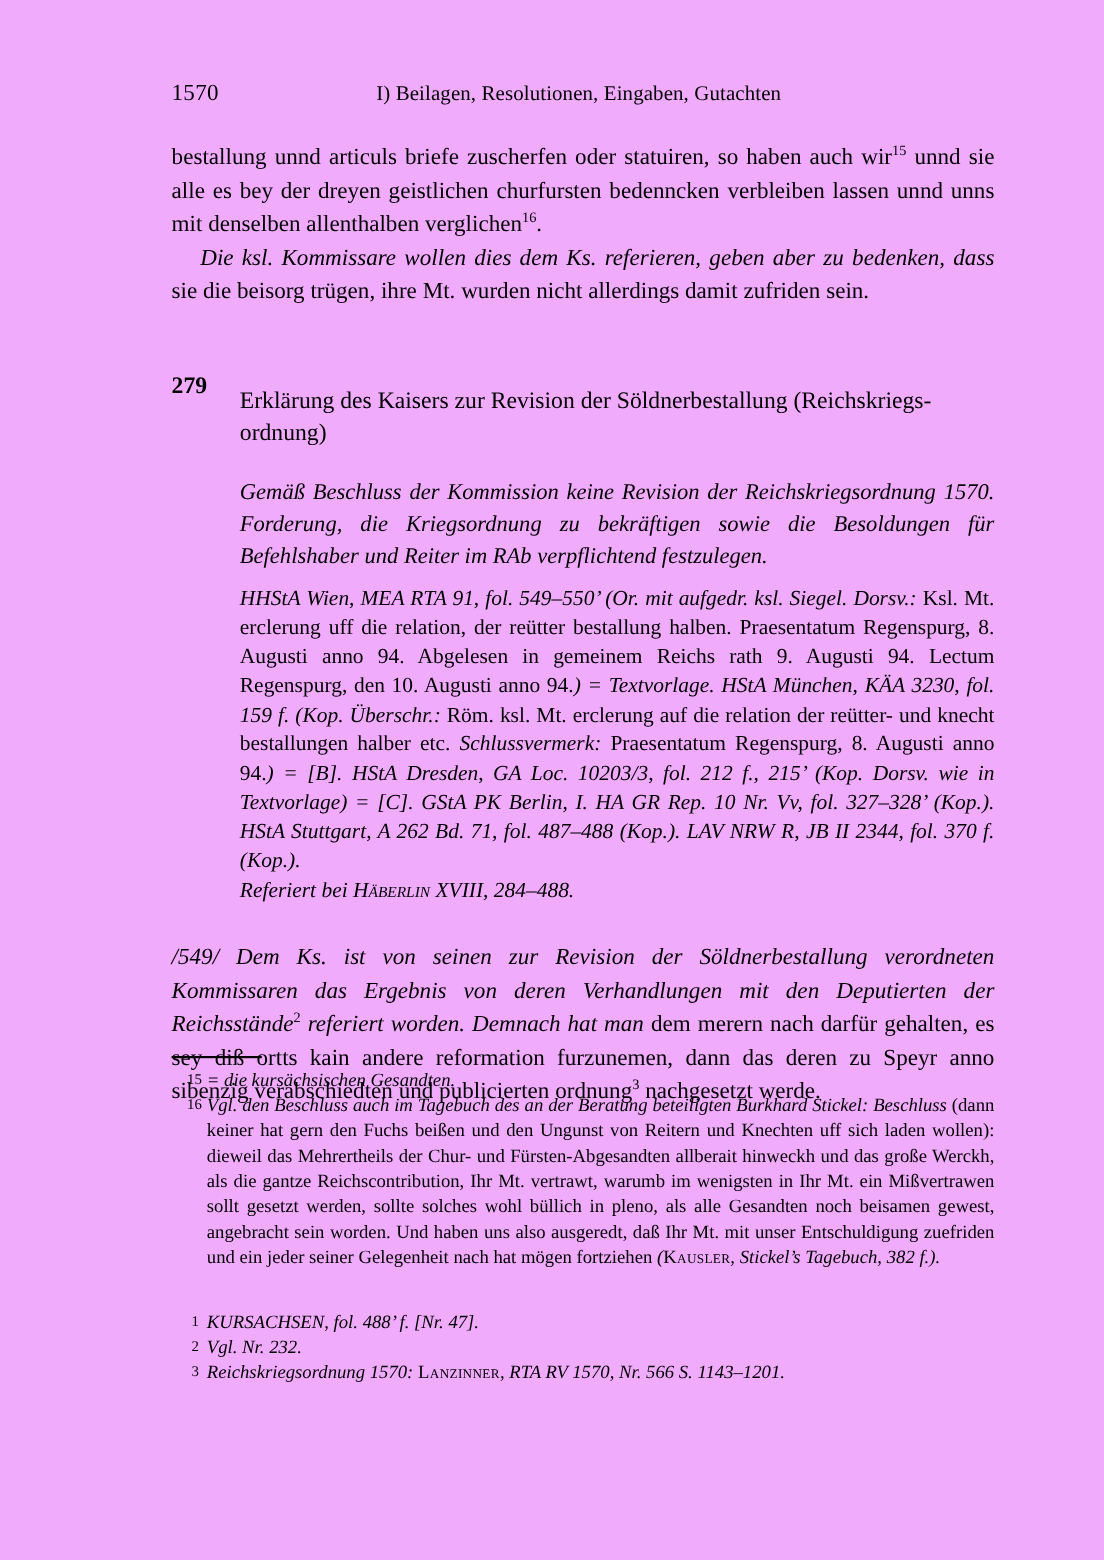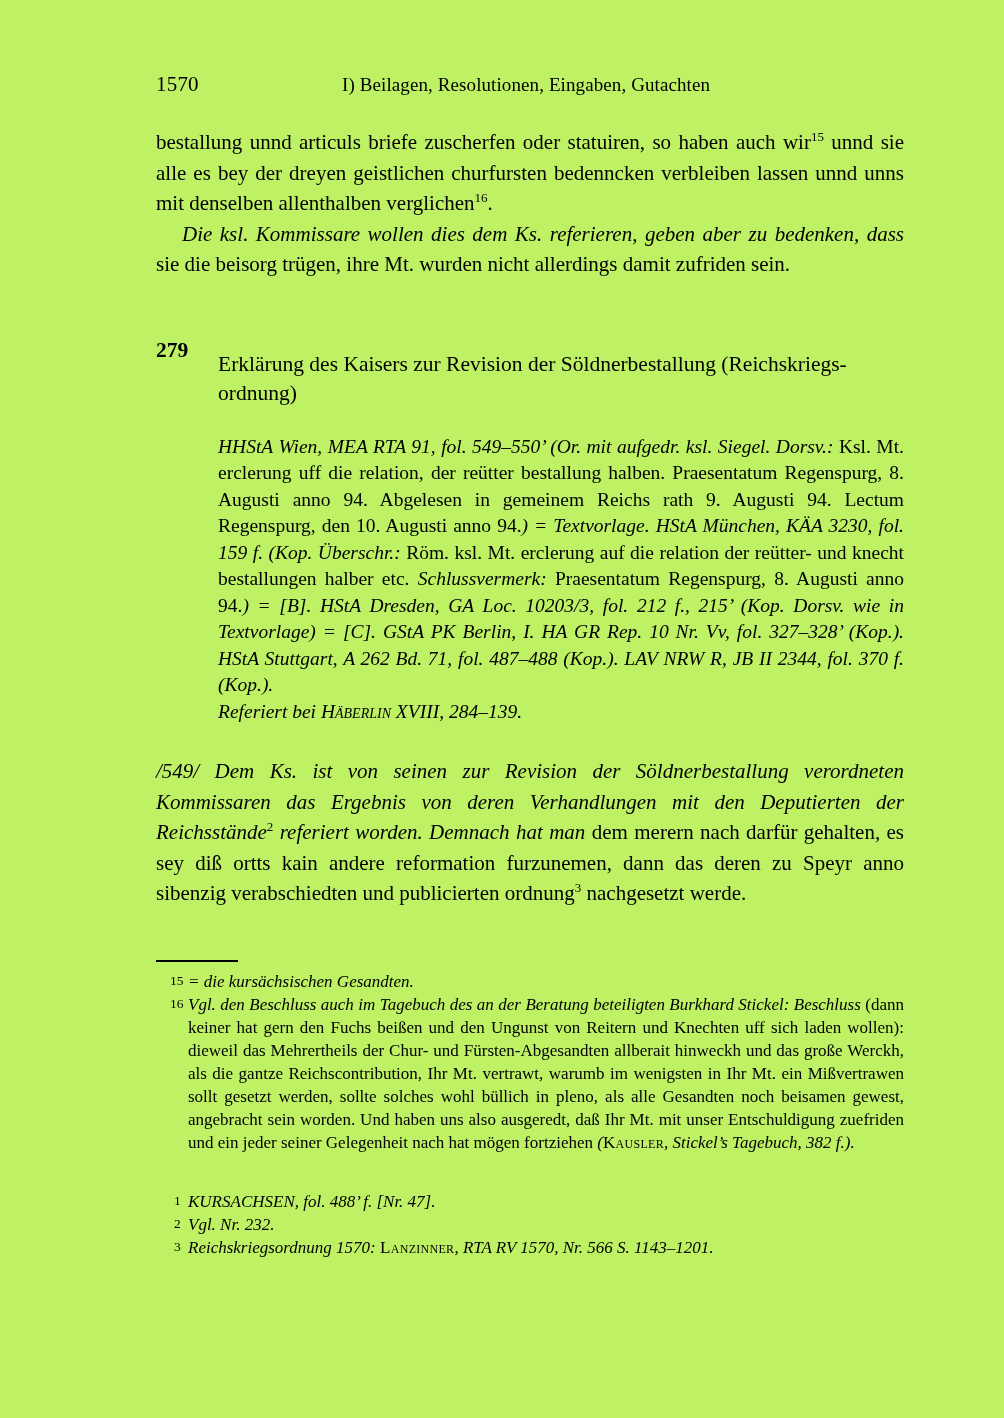--- a/index.html
+++ b/index.html
@@ -4,21 +4,21 @@
 <style>
   html, body {
     margin: 0;
     padding: 0;
     background: #ffffff;
   }
   .page {
     position: relative;
     width: 1004px;
     height: 1418px;
-    background: #bef264;
+    background: #f0abfc;
     margin: 0 auto;
     font-family: "Liberation Serif", "DejaVu Serif", serif;
     color: #000000;
     box-sizing: border-box;
     overflow: hidden;
   }
   .content {
     position: absolute;
     left: 156px;
     top: 72px;
@@ -155,25 +155,26 @@
     <p class="body-par"><span>bestallung unnd articuls briefe zuscherfen oder statuiren, so haben auch wir</span><span class="sup">15</span> <span>unnd sie alle es bey der dreyen geistlichen churfursten bedenncken verbleiben lassen unnd unns mit denselben allenthalben verglichen</span><span class="sup">16</span><span>.</span></p>
 
     <p class="body-par indent"><span class="ital">Die ksl. Kommissare wollen dies dem Ks. referieren, geben aber zu bedenken, dass</span> <span>sie die beisorg trügen, ihre Mt. wurden nicht allerdings damit zufriden sein.</span></p>
 
     <div class="sec-head">
       <div class="num">279</div>
       <div class="head-text">Erklärung des Kaisers zur Revision der Söldnerbestallung (Reichskriegs­ordnung)</div>
     </div>
 
     <div class="regest">
+      <p class="regest-par">Gemäß Beschluss der Kommission keine Revision der Reichskriegsordnung 1570. Forderung, die Kriegsordnung zu bekräftigen sowie die Besoldungen für Befehlshaber und Reiter im RAb verpflichtend festzulegen.</p>
 
 
       <p class="source-par it"><span>HHStA Wien, MEA RTA 91, fol. 549–550’ (Or. mit aufgedr. ksl. Siegel. Dorsv.:</span><span class="rom"> Ksl. Mt. erclerung uff die relation, der reütter bestallung halben. Praesentatum Regenspurg, 8. Augusti anno 94. Abgelesen in gemeinem Reichs rath 9. Augusti 94. Lectum Regenspurg, den 10. Augusti anno 94.</span><span>) = Textvorlage. HStA München, KÄA 3230, fol. 159 f. (Kop. Überschr.:</span><span class="rom"> Röm. ksl. Mt. erclerung auf die relation der reütter- und knecht bestallungen halber etc.</span><span> Schlussvermerk:</span><span class="rom"> Praesentatum Regenspurg, 8. Augusti anno 94.</span><span>) = [B]. HStA Dresden, GA Loc. 10203/3, fol. 212 f., 215’ (Kop. Dorsv. wie in Textvorlage) = [C]. GStA PK Berlin, I. HA GR Rep. 10 Nr. Vv, fol. 327–328’ (Kop.). HStA Stuttgart, A 262 Bd. 71, fol. 487–488 (Kop.). LAV NRW R, JB II 2344, fol. 370 f. (Kop.).</span></p>
 
-      <p class="source-par it"><span>Referiert bei </span><span class="sc-ital">Häberlin</span><span> XVIII, 284–139.</span></p>
+      <p class="source-par it"><span>Referiert bei </span><span class="sc-ital">Häberlin</span><span> XVIII, 284–488.</span></p>
     </div>
 
     <div class="edited">
       <p class="body-par"><span class="ital">/549/ </span><span class="ital">Dem Ks. ist von seinen zur Revision der Söldnerbestallung verordneten Kommissaren das Ergebnis von deren Verhandlungen mit den Deputierten der Reichsstände</span><span class="sup">2</span><span class="ital"> referiert worden. Demnach hat man</span><span> dem merern nach darfür gehalten, es sey diß ortts kain andere reformation furzunemen, dann das deren zu Speyr anno sibenzig verabschiedten und publicierten ordnung</span><span class="sup">3</span><span> nachgesetzt werde.</span></p>
     </div>
 
   </div>
 
   <div class="fn-block" style="top:960px;">
     <div class="fn-rule"></div>

